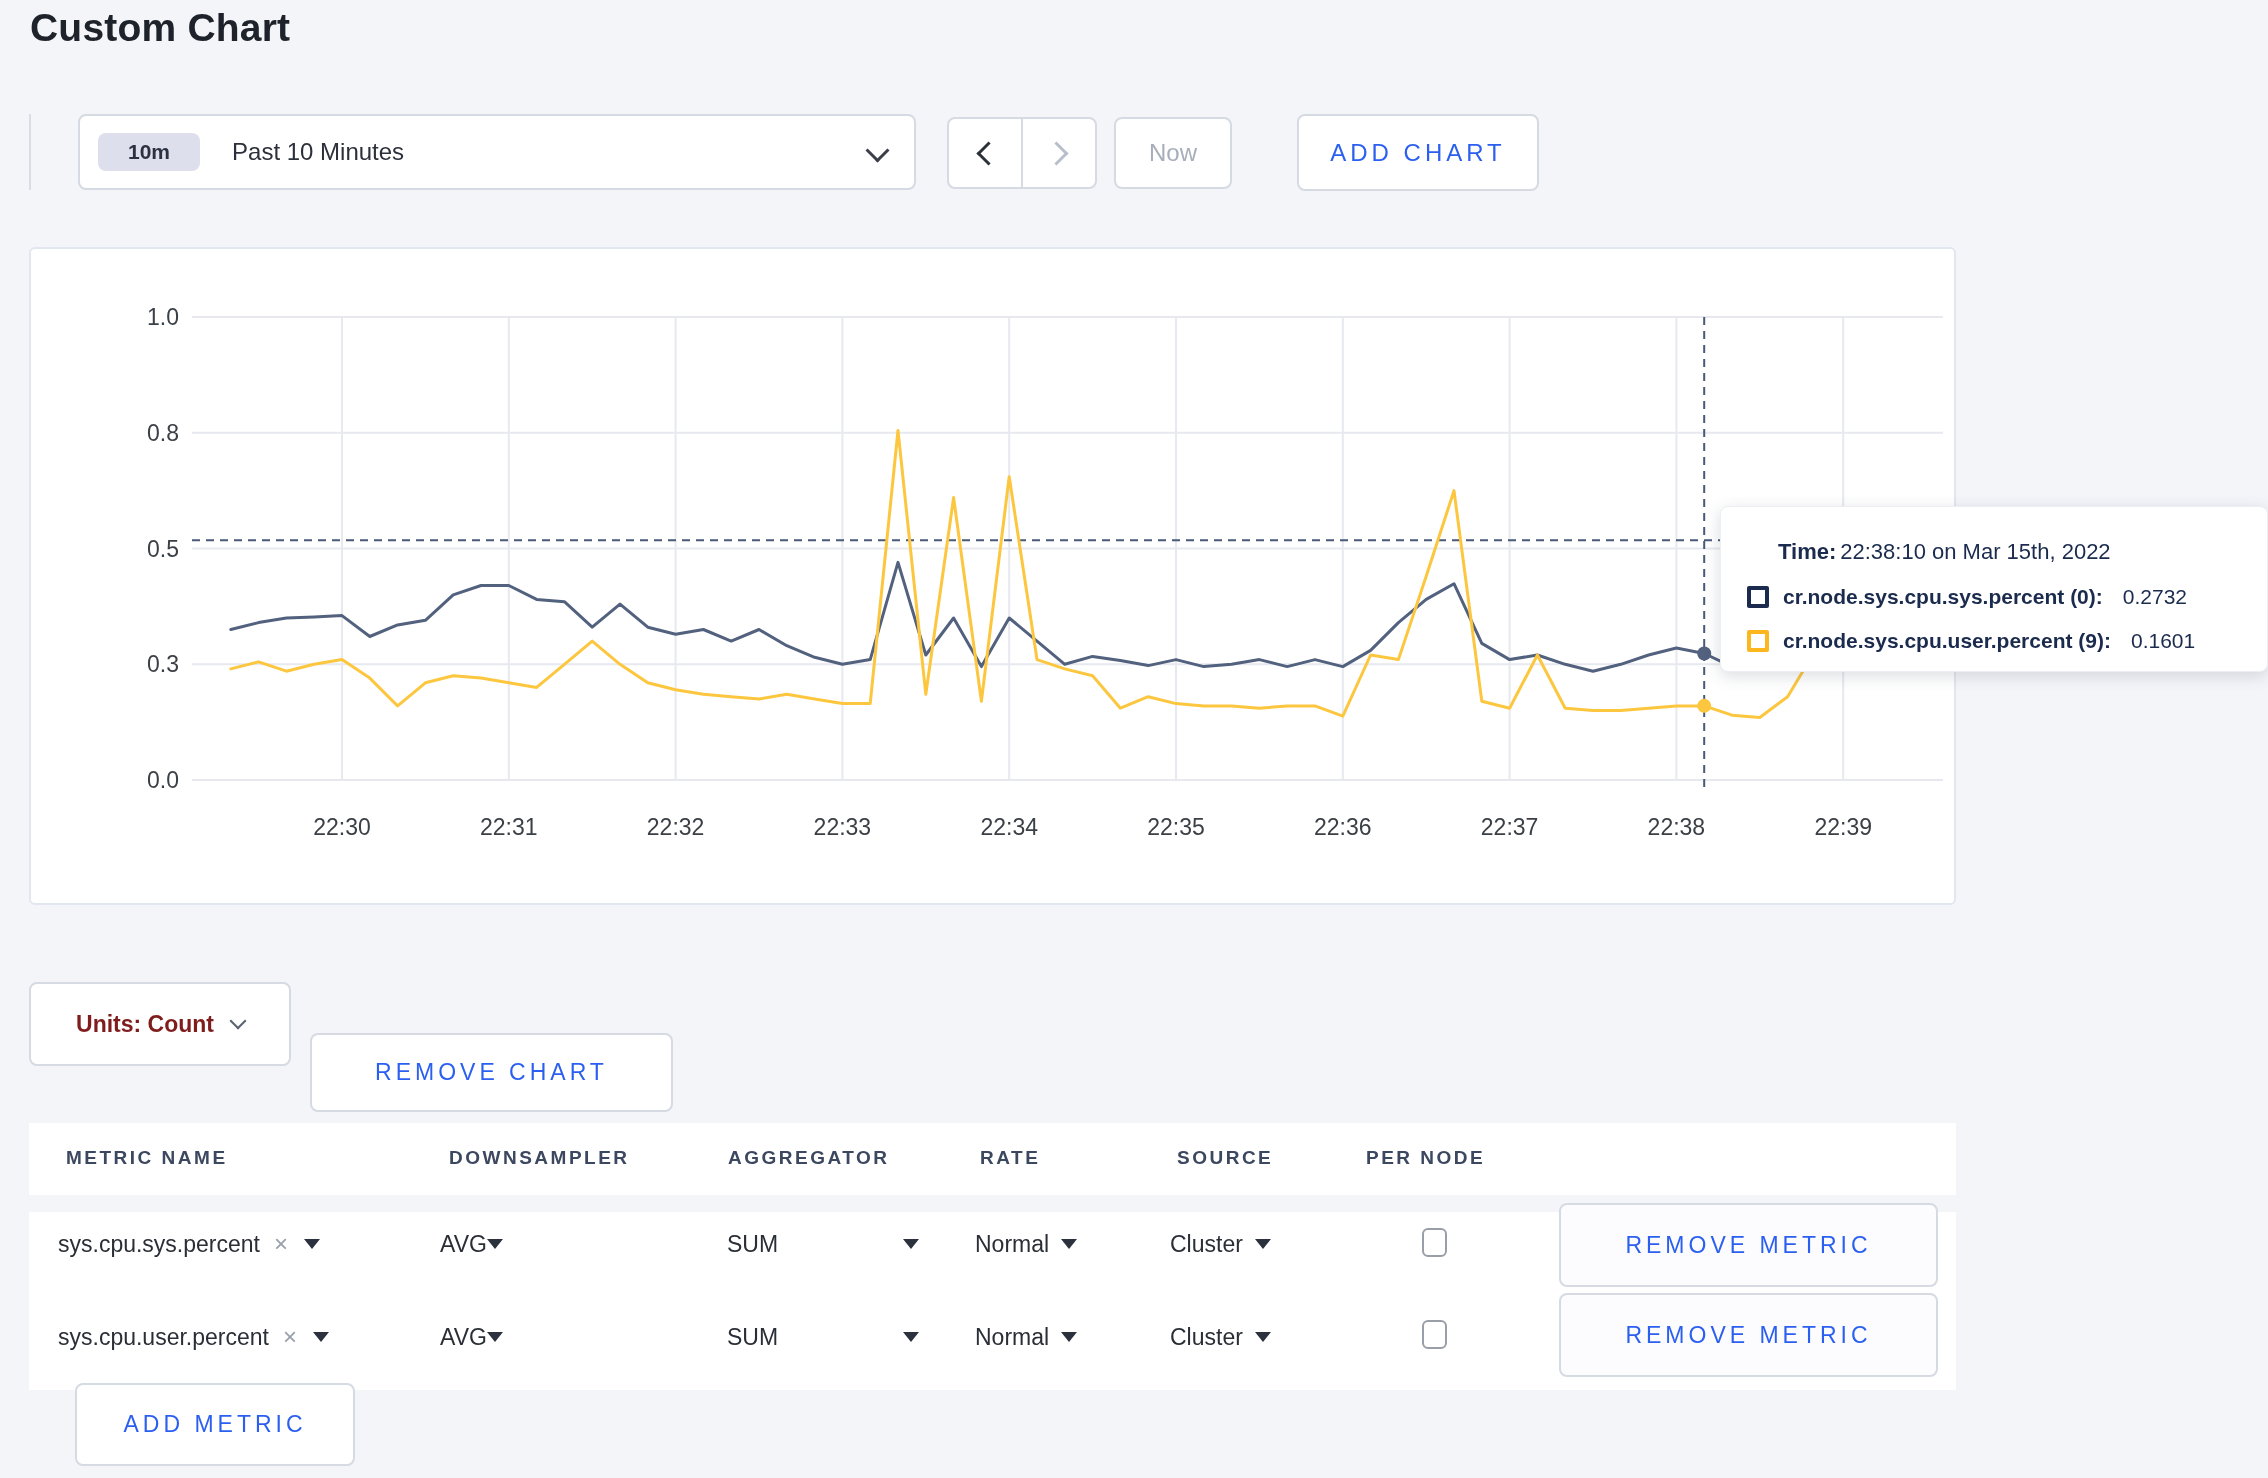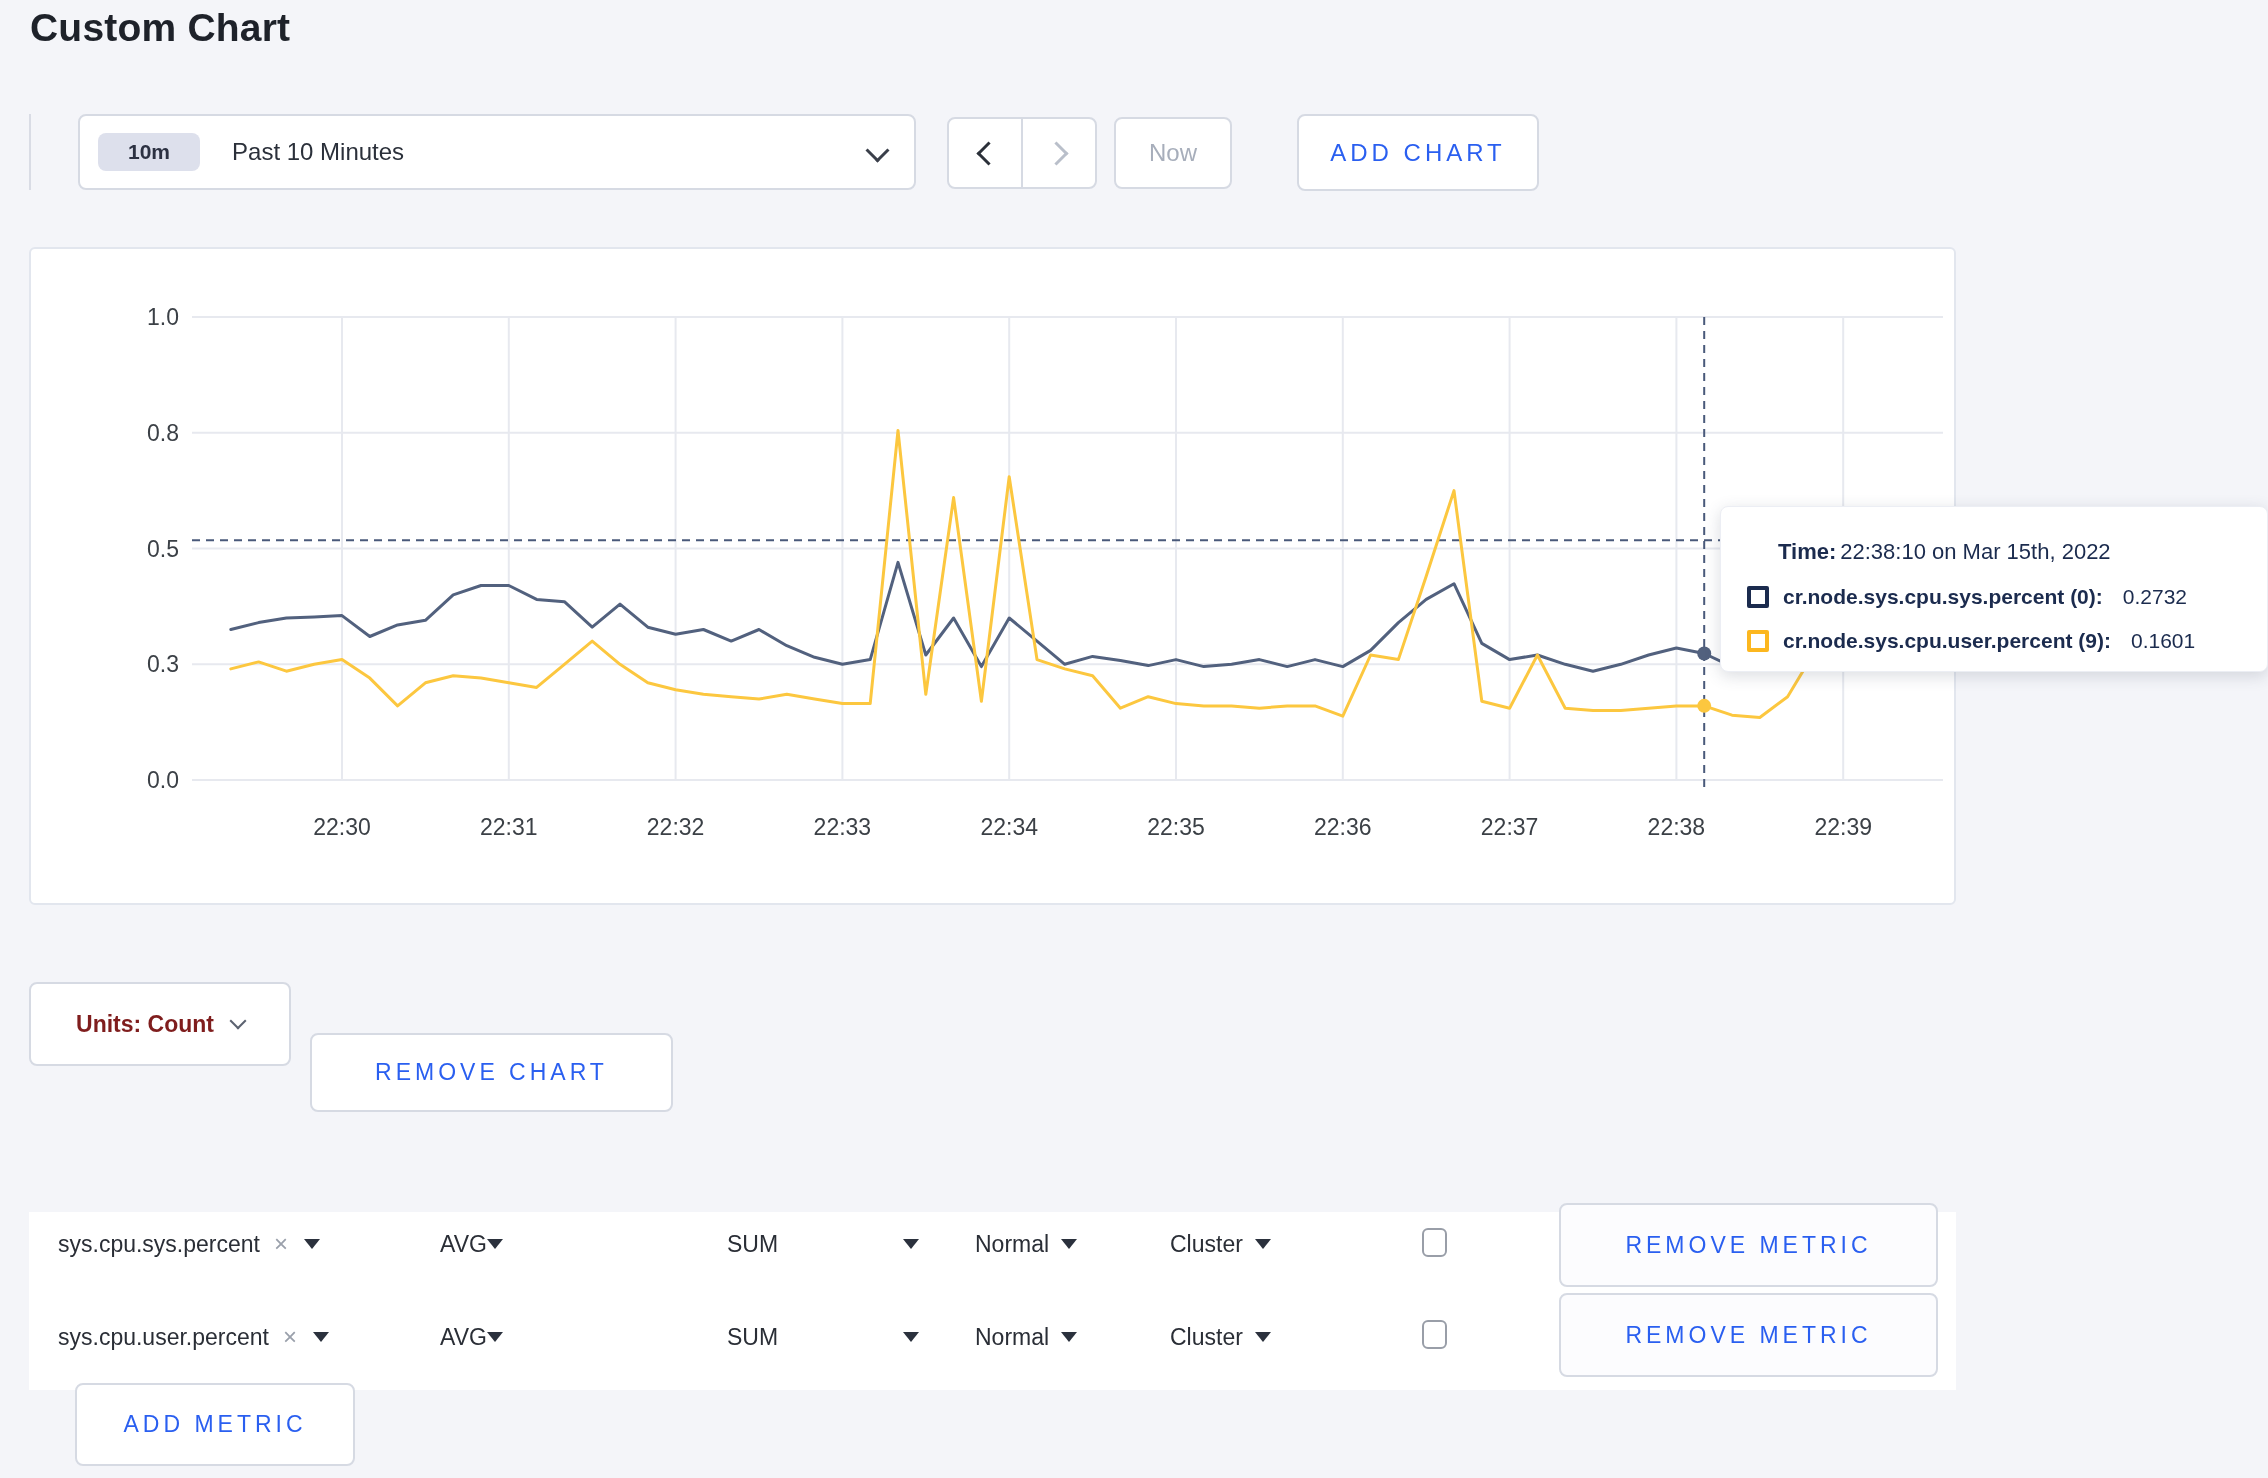--- a/index.html
+++ b/index.html
@@ -152,20 +152,28 @@
       </div>
     </div>
   </div>
 
   <div class="units-btn">
     <span class="txt">Units: Count</span>
     <span class="chev down small"></span>
   </div>
   <div class="btn-blue remove-chart">REMOVE CHART</div>
 
+  <div class="tbl-head">
+    <span class="th" style="left:37px">METRIC NAME</span>
+    <span class="th" style="left:420px">DOWNSAMPLER</span>
+    <span class="th" style="left:699px">AGGREGATOR</span>
+    <span class="th" style="left:951px">RATE</span>
+    <span class="th" style="left:1148px">SOURCE</span>
+    <span class="th" style="left:1337px">PER NODE</span>
+  </div>
 
   <div class="tbl-rows">
 
     <div class="row r1">
       <div class="cell c-name dd">
         <span>sys.cpu.sys.percent</span>
         <span class="clear-x">×</span>
         <span class="caret"></span>
       </div>
       <div class="cell c-down dd">

